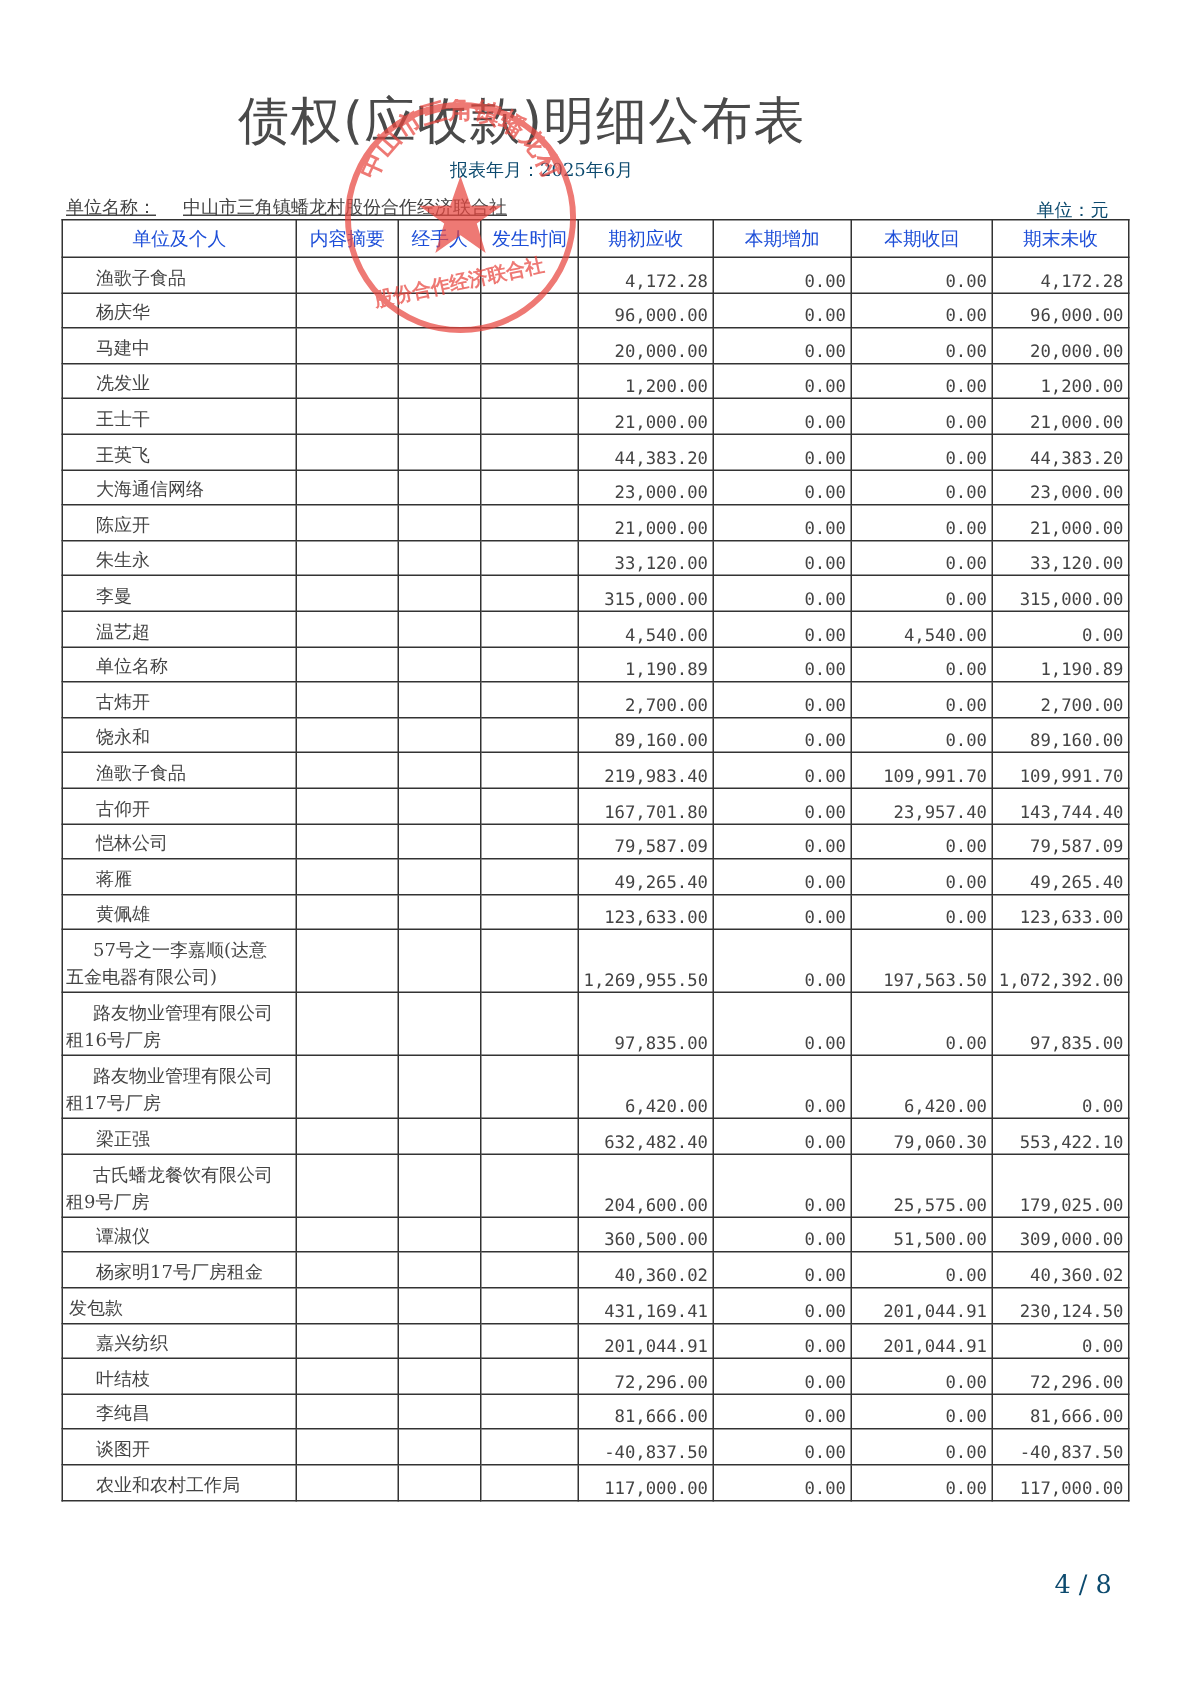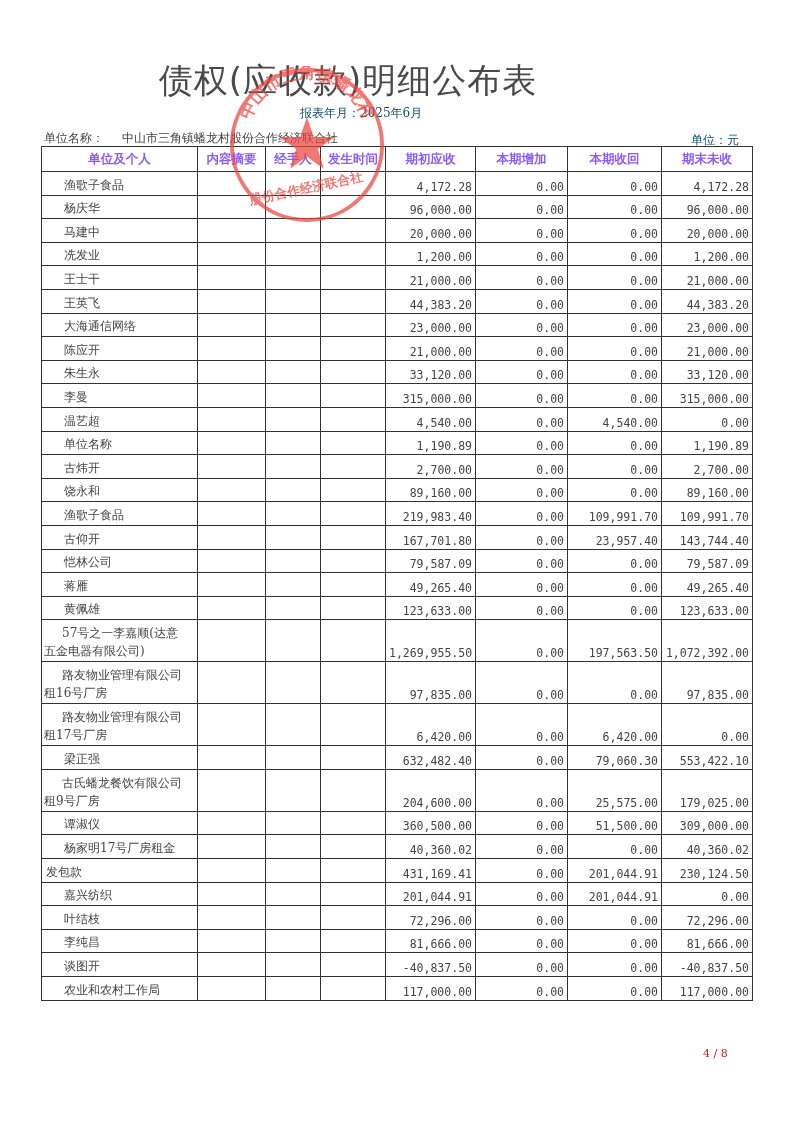--- a/index.html
+++ b/index.html
@@ -1,34 +1,34 @@
 <!DOCTYPE html>
 <html><head>
 <meta charset="utf-8">
 <style>
   html, body { margin:0; padding:0; }
   body { width:794px; height:1123px; background:#ffffff; position:relative; overflow:hidden;
          font-family:"DejaVu Serif","Liberation Serif",serif; color:#333; }
   .title { position:absolute; left:0; width:696px; top:58px; text-align:center;
            font-family:"DejaVu Sans","Liberation Sans",sans-serif; font-size:34px; color:#4a4a4a; letter-spacing:1px; }
   .period { position:absolute; left:300px; top:105px; font-size:12px; color:#0c4a6e; }
-  .unit-name { position:absolute; left:44px; top:130px; font-size:12px; color:#444; }
+  .unit-name { position:absolute; left:44px; top:130px; font-size:12px; color:#444;text-decoration:underline; }
   .unit-name .val { margin-left:18px; }
   .unit-label { position:absolute; right:55px; top:132px; font-size:12px; color:#0c4a6e; }
   table { position:absolute; left:41px; top:146px; border-collapse:collapse; table-layout:fixed; width:711px; }
   th, td { border:1px solid #333; font-size:12px; padding:0 3px; overflow:hidden; white-space:nowrap; }
-  th { height:24px; font-weight:bold; text-align:center; color:#8b5cf6; font-size:12.5px; }
+  th { height:24px; font-weight:normal; text-align:center; color:#1d4ed8; font-size:12.5px; }
   td { height:21.6px; vertical-align:bottom; padding-bottom:1px; }
   td.name { padding-left:4px; color:#444; }
   td.name.indent { padding-left:22px; }
   td.num { text-align:right; font-family:"DejaVu Sans Mono","Liberation Mono",monospace; font-size:11.5px; color:#444; padding-right:3px; }
   td.wrap { white-space:normal; line-height:18px; padding-left:2px; }
   tr.tall td { height:40px; }
   .wrap .l1 { display:block; padding-left:18px; }
-  .page { position:absolute; left:703px; top:1047px; font-size:11px; color:#b91c1c; }
+  .page { position:absolute; left:703px; top:1047px; font-size:17px; color:#0c4a6e; }
   .stamp { position:absolute; left:228px; top:66px; width:158px; height:158px; pointer-events:none; opacity:0.72; }
 </style>
 </head>
 <body>
 
 <div class="title">债权(应收款)明细公布表</div>
 
 <div class="period">
   <span>报表年月：</span><span>2025年6月</span>
 </div>

